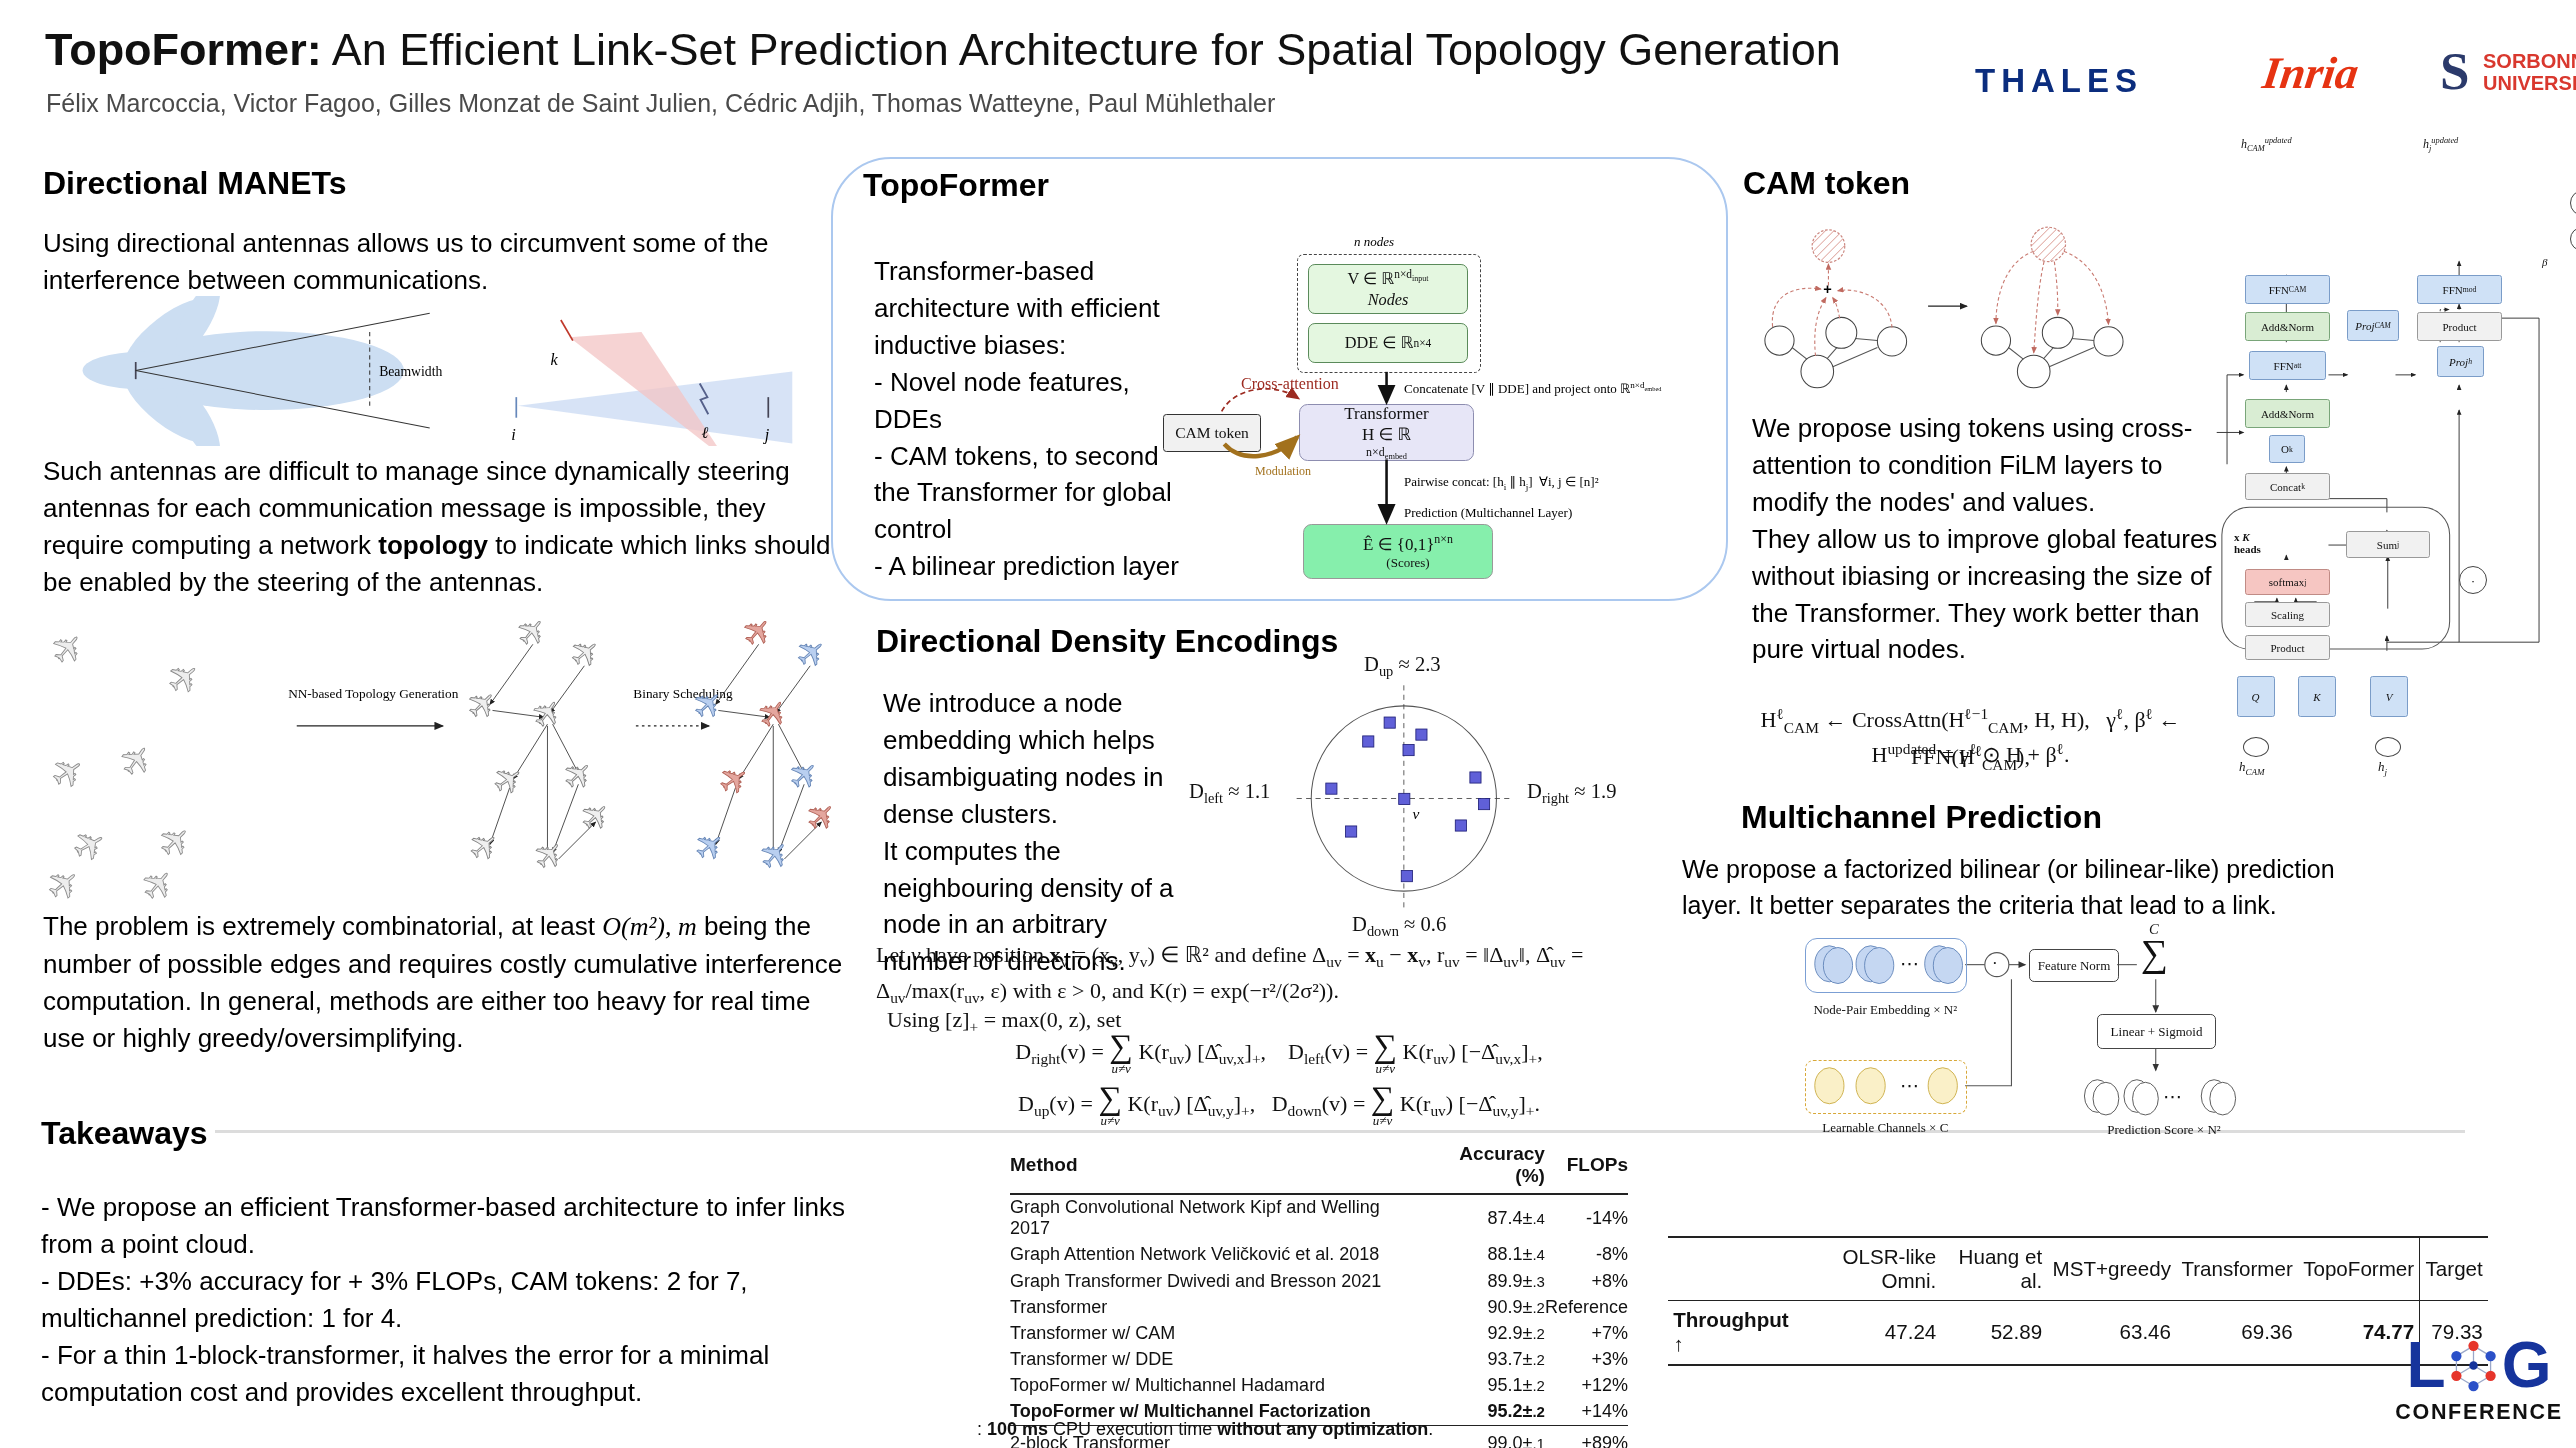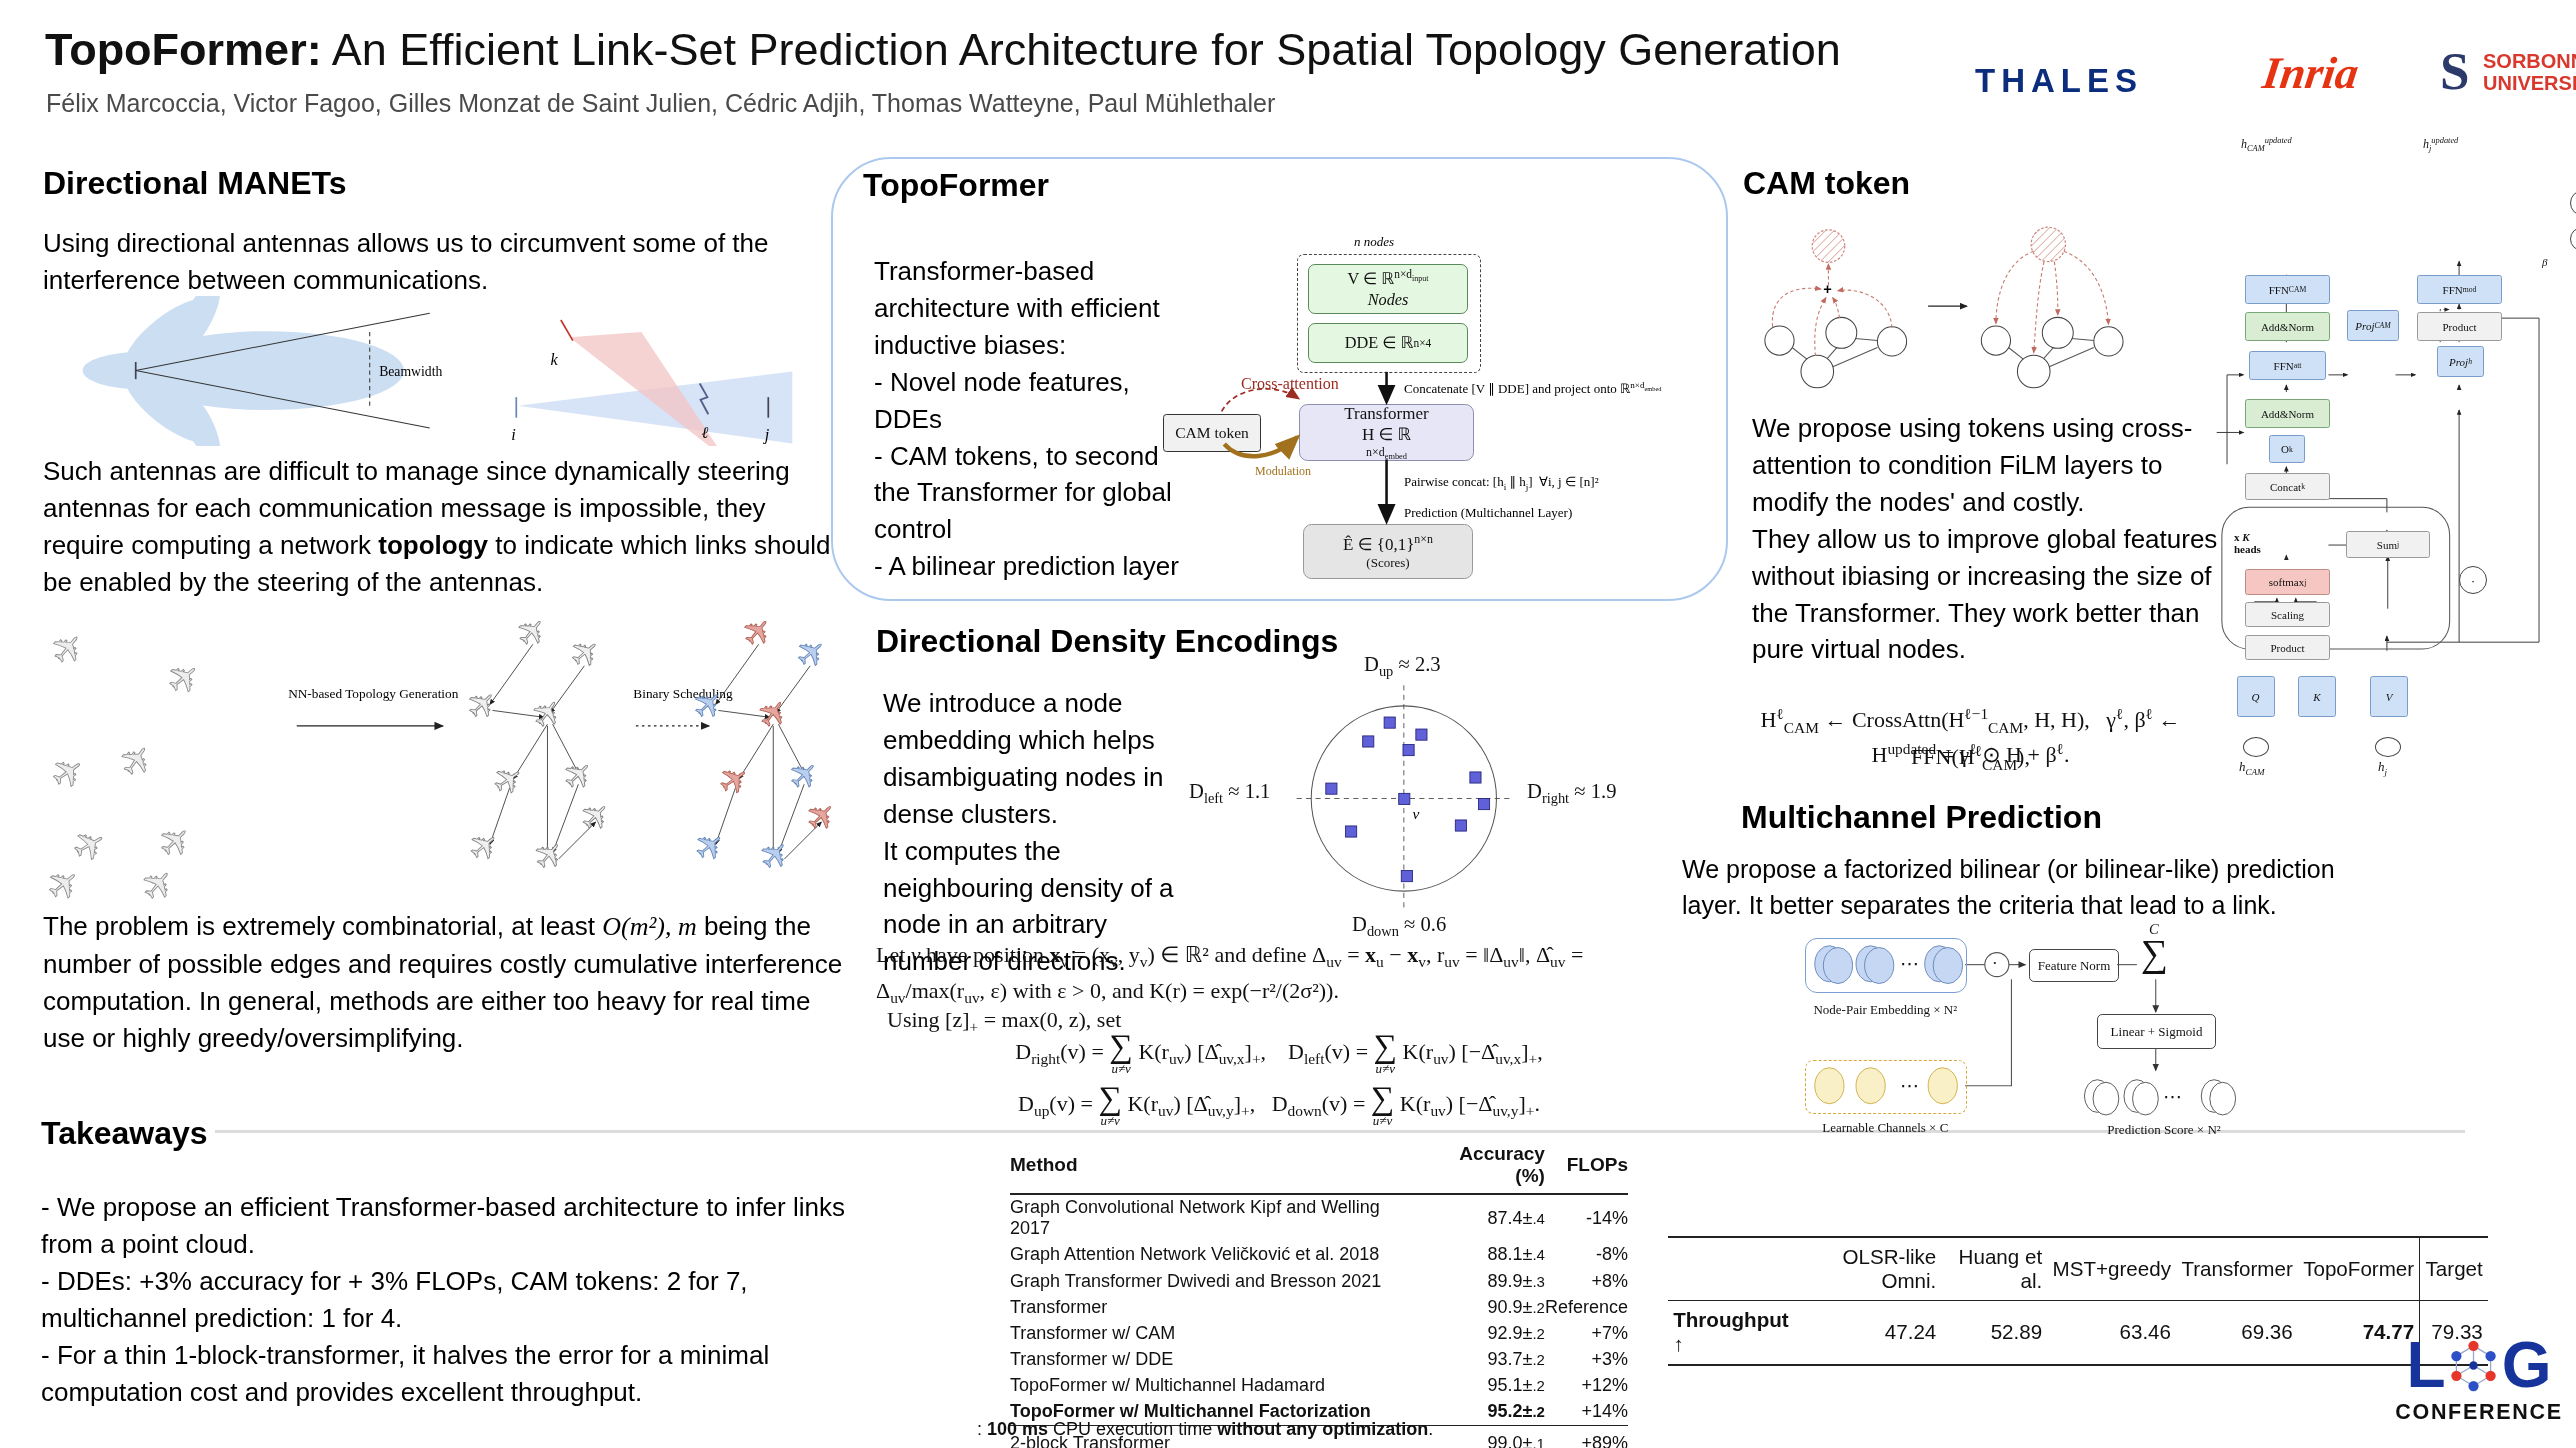--- a/index.html
+++ b/index.html
@@ -12,22 +12,22 @@
   .sec{font-size:32px;font-weight:bold;color:#000;}
   .body{font-size:26px;line-height:1.42;color:#000;}
   .serif{font-family:"Liberation Serif",serif;}
   .mathtxt{font-family:"Liberation Serif",serif;font-size:22px;line-height:1.5;}
   .dbox{border:1.7px solid #454545;border-radius:6.9px;text-align:center;
         font-family:"Liberation Serif",serif;}
   .greenbox{background:#e4f7e0;border:1.3px solid #5a8a5a;border-radius:6.9px;text-align:center;
         font-family:"Liberation Serif",serif;font-size:16.3px;}
   .purplebox{background:#e7e6f7;border:1.3px solid #8d8db0;border-radius:8.6px;text-align:center;
         font-family:"Liberation Serif",serif;font-size:17px;}
-  .pinkbox{background:#e5e5e5;border:1.3px solid #999;border-radius:8.6px;text-align:center;
-        font-family:"Liberation Serif",serif;font-size:17px;}
+  .pinkbox{background:#86efac;border:1.3px solid #999;border-radius:8.6px;text-align:center;
+        font-family:"Liberation Serif",serif;font-size:17px;padding-left:20px;}
   .graybox{background:#f1f1f1;border:1.7px solid #333;border-radius:5.2px;text-align:center;
         font-family:"Liberation Serif",serif;font-size:16.3px;}
   .diaglabel{font-family:"Liberation Serif",serif;font-size:13px;color:#000;}
   .sum{display:inline-flex;flex-direction:column;align-items:center;vertical-align:middle;line-height:.9;}
   .sum .s{font-size:33px;font-style:normal;}
   .sum .l{font-size:13px;margin-top:1.7px;font-style:italic;}
   table{border-collapse:collapse;}
   .rtable{font-size:18px;width:618px;}
   .rtable th{border-bottom:2.1px solid #222;text-align:left;padding:3.4px 0 5.2px 0;font-size:19px;}
   .rtable th.num,.rtable td.num{text-align:right;}
@@ -384,21 +384,21 @@
     <circle cx="345" cy="40" r="20" fill="url(#hatch)" stroke="#cc8880" stroke-width="1.4" stroke-dasharray="3 2"></circle>
     <g fill="none" stroke="#c97b72" stroke-width="1.3" stroke-dasharray="4 3" marker-end="url(#ac)">
       <path d="M328,48 C295,60 284,100 284,132"></path>
       <path d="M340,60 C332,95 330,140 328,166"></path>
       <path d="M352,60 C356,90 356,105 356,122"></path>
       <path d="M363,48 C400,62 413,100 415,133"></path>
     </g>
   </svg>
 
   <div class="abs body" style="left:1752px;top:410px;width:485px;">
-    <div>We propose using tokens using cross-attention to condition FiLM layers to modify the nodes' and costly.</div>
+    <div>We propose using tokens using cross-attention to condition FiLM layers to modify the nodes' and values.</div>
     <div>They allow us to improve global features without ibiasing or increasing the size of the Transformer. They work better than pure virtual nodes.</div>
   </div>
   <div class="abs mathtxt" style="left:1700px;top:702px;width:541px;text-align:center;">H<sup>ℓ</sup><sub>CAM</sub> ← CrossAttn(H<sup>ℓ−1</sup><sub>CAM</sub>, H, H),&nbsp;&nbsp;&nbsp;γ<sup>ℓ</sup>, β<sup>ℓ</sup> ← FFN(H<sup>ℓ</sup><sub>CAM</sub>),</div>
   <div class="abs mathtxt" style="left:1700px;top:737px;width:541px;text-align:center;">H<sup>updated</sup> = γ<sup>ℓ</sup> ⊙ H + β<sup>ℓ</sup>.</div>
 
   <div class="abs sec" style="left:1741px;top:799px;">Multichannel Prediction</div>
   <div class="abs body" style="left:1682px;top:852px;width:700px;font-size:25px;">We propose a factorized bilinear (or bilinear-like) prediction layer. It better separates the criteria that lead to a link.</div>
 
   <div class="abs" style="left:1795px;top:926px;width:481px;height:219px;">
     <svg class="abs" style="left:0;top:0;" width="481" height="219" viewBox="0 0 560 255">

